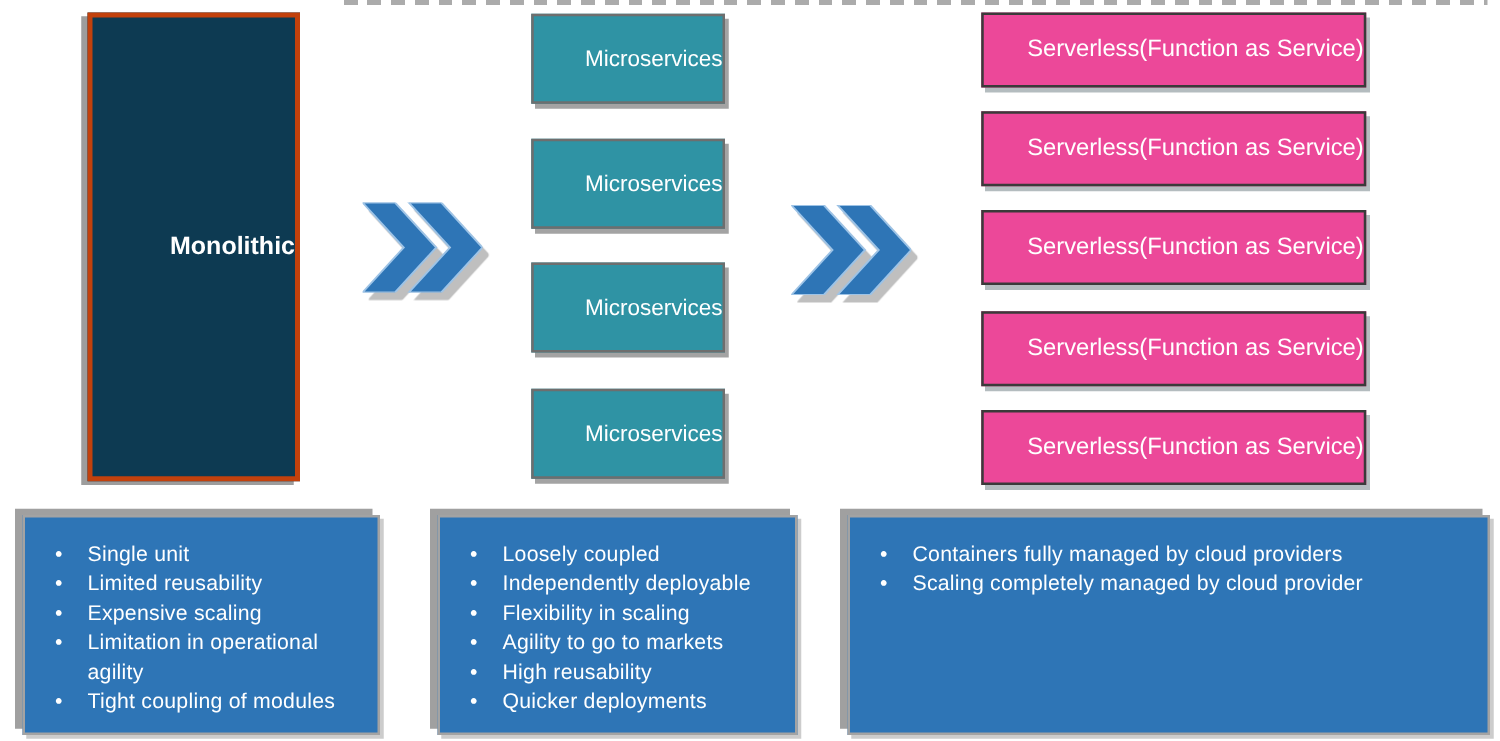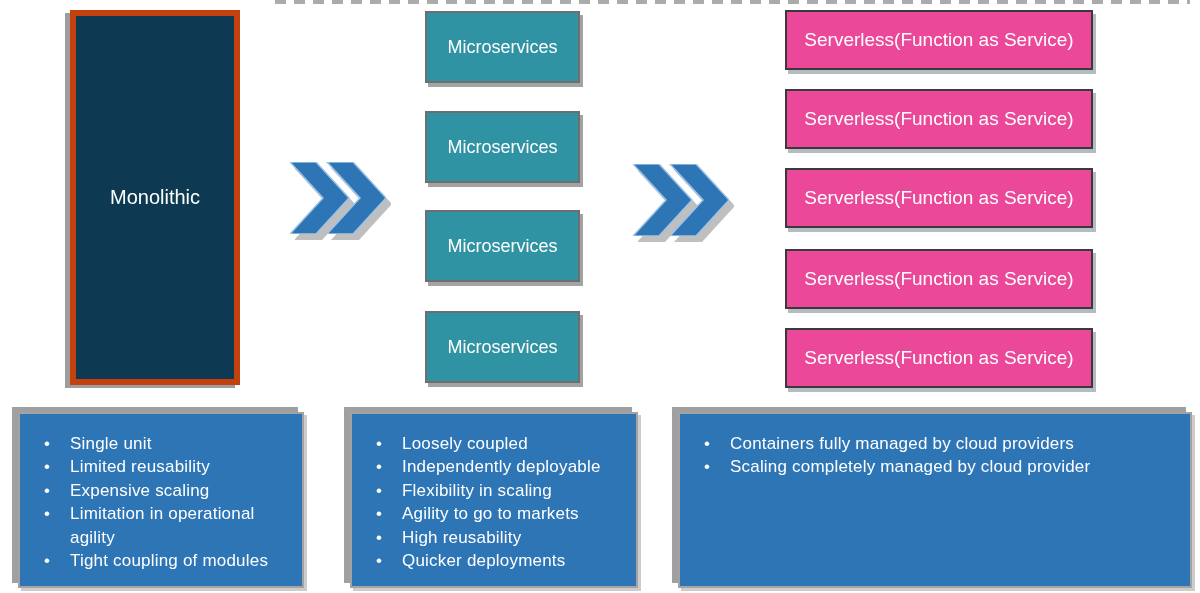--- a/index.html
+++ b/index.html
@@ -9,28 +9,28 @@
   }
   .abs{position:absolute;box-sizing:border-box;}
   
   .top-dash{
     left:275px;top:0;width:915px;height:4px;
     background:repeating-linear-gradient(90deg,#969696 0 11px,rgba(0,0,0,0) 11px 19px);
     opacity:.8;
   }
   
   .shape{
-    display:flex;align-items:center;justify-content:center;
+    display:flex;align-items:center;justify-content:flex-end;
     color:#ffffff;text-align:center;
   }
   .mono{
     left:70px;top:10px;width:170px;height:375px;
-    background:#0d3a52;border:6px solid #c2410c;
+    background:#0d3a52;border:4px solid #c2410c;
     box-shadow:-5px 3px 0 rgba(105,105,105,.65);
-    font-weight:normal;font-size:20px;
+    font-weight:bold;font-size:20px;
   }
   .micro{
     left:425px;width:155px;height:72px;
     background:#2f93a4;border:2px solid #6e6e6e;
     box-shadow:3px 4px 0 rgba(140,140,140,.8);
     font-size:18px;
   }
   .m1{top:11px}.m2{top:111px}.m3{top:210px}.m4{top:311px}
   .serv{
     left:785px;width:308px;height:60px;

